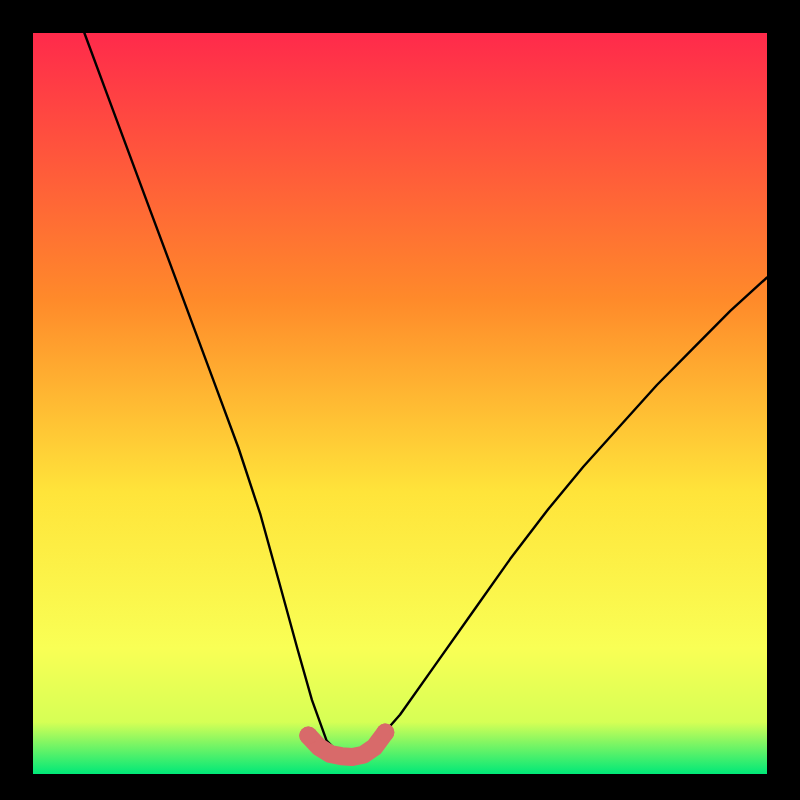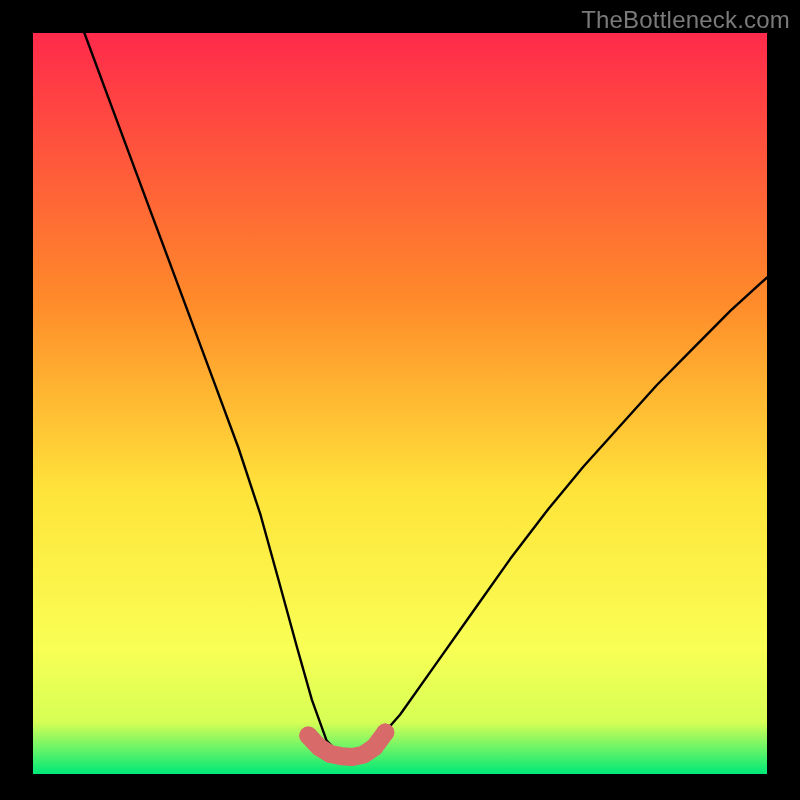--- a/index.html
+++ b/index.html
@@ -52,15 +52,14 @@
   <rect id="panel" x="33" y="33" width="734" height="741" fill="url(#bg-grad)"></rect>
 
   <path id="curve" fill="none" stroke="#000000" stroke-width="2.4" stroke-linecap="round" stroke-linejoin="round" d="M84.4 33.0 L106.4 92.3 L128.4 151.6 L150.4 210.8 L172.5 270.1 L194.5 329.4 L216.5 388.7 L238.5 448.0 L260.5 514.7 L278.9 581.3 L297.2 648.0 L311.9 699.9 L326.6 740.7 L341.3 755.5 L356.0 757.7 L370.6 748.1 L400.0 714.7 L436.7 662.9 L473.4 611.0 L510.1 559.1 L546.8 510.9 L583.5 466.5 L620.2 425.7 L656.9 385.0 L693.6 347.9 L730.3 310.9 L767.0 277.5"></path>
 
   <path id="floor" fill="none" stroke="#d86a6a" stroke-width="18" stroke-linecap="round" stroke-linejoin="round" d="M308.3 735.5 L319.3 747.3 L330.3 754.0 L341.3 756.2 L352.3 757.0 L363.3 754.7 L374.3 747.3 L385.3 732.5"></path>
 
   <circle id="dot-left" r="9" fill="#d86a6a" cx="308.3" cy="735.5"></circle>
   <circle id="dot-right" r="9" fill="#d86a6a" cx="385.3" cy="732.5"></circle>
 </svg>
 
-<div class="watermark">TheBottleneck.com</div>
 
 </div>
 
 </body></html>

